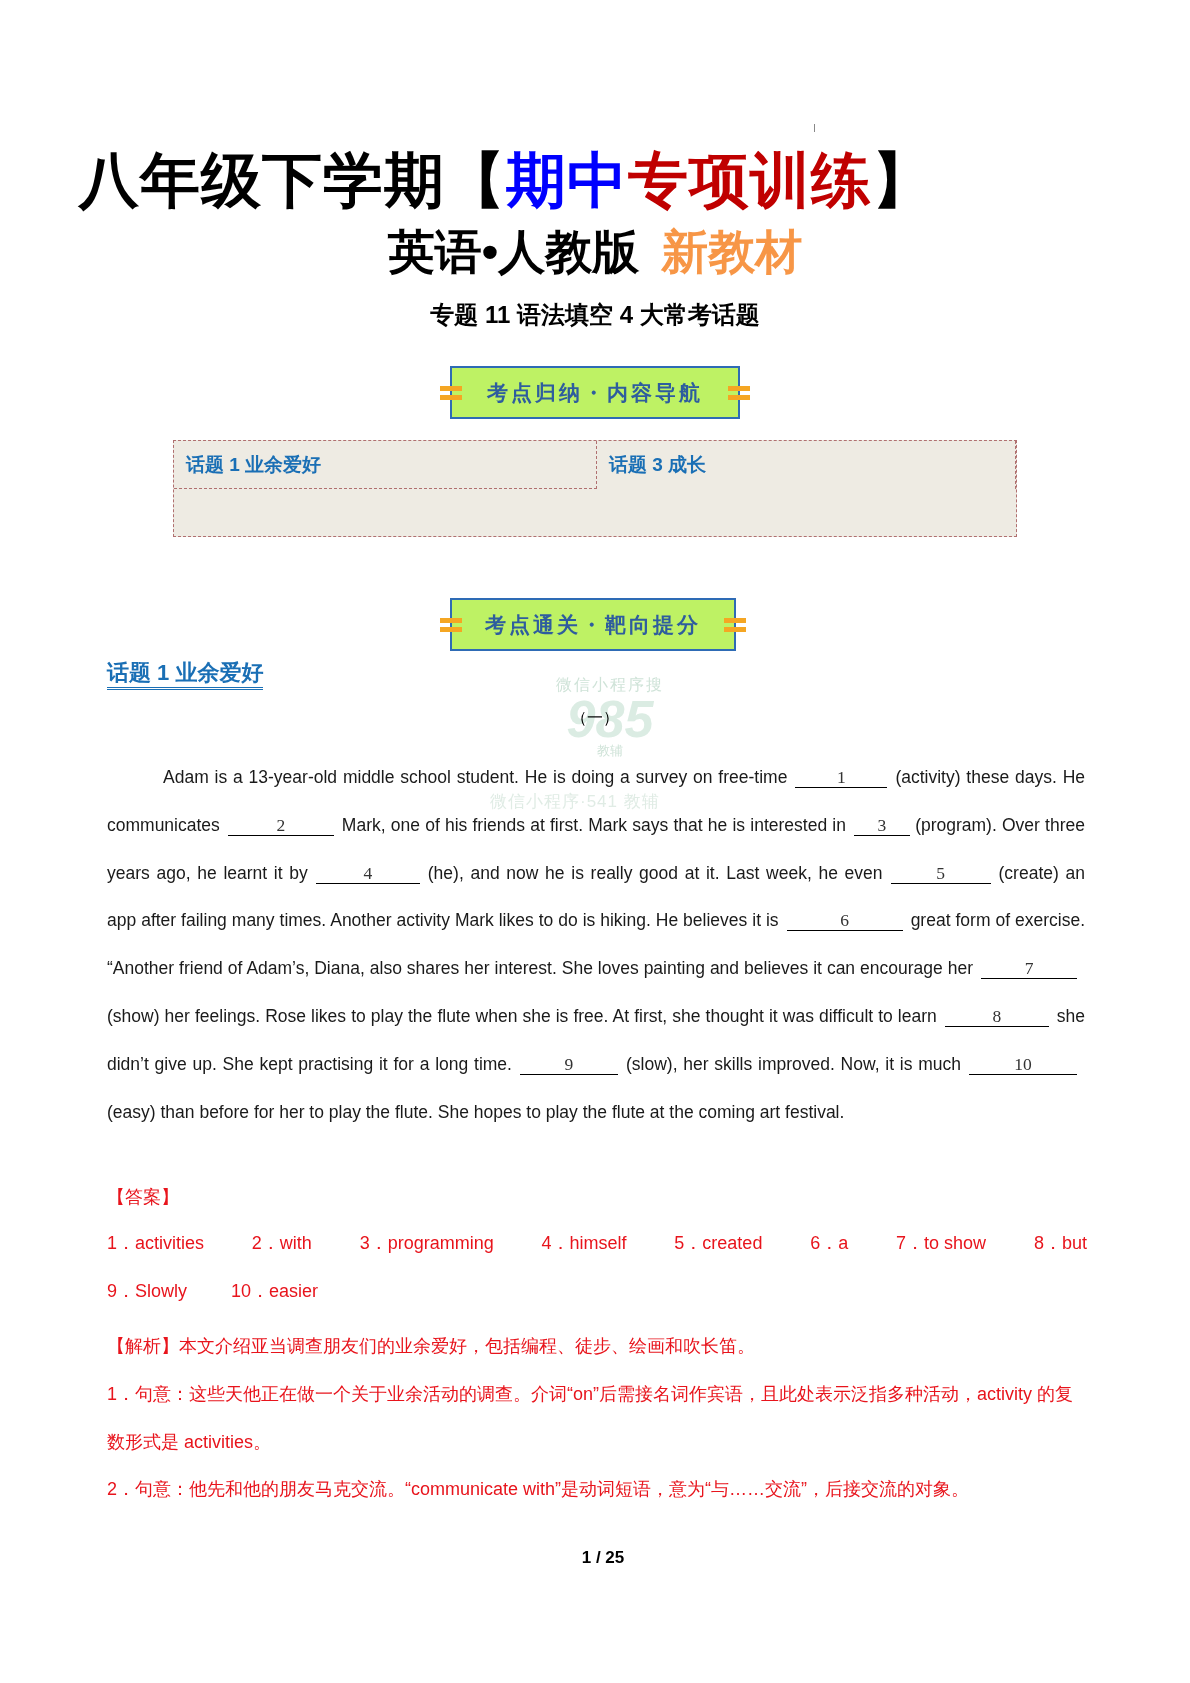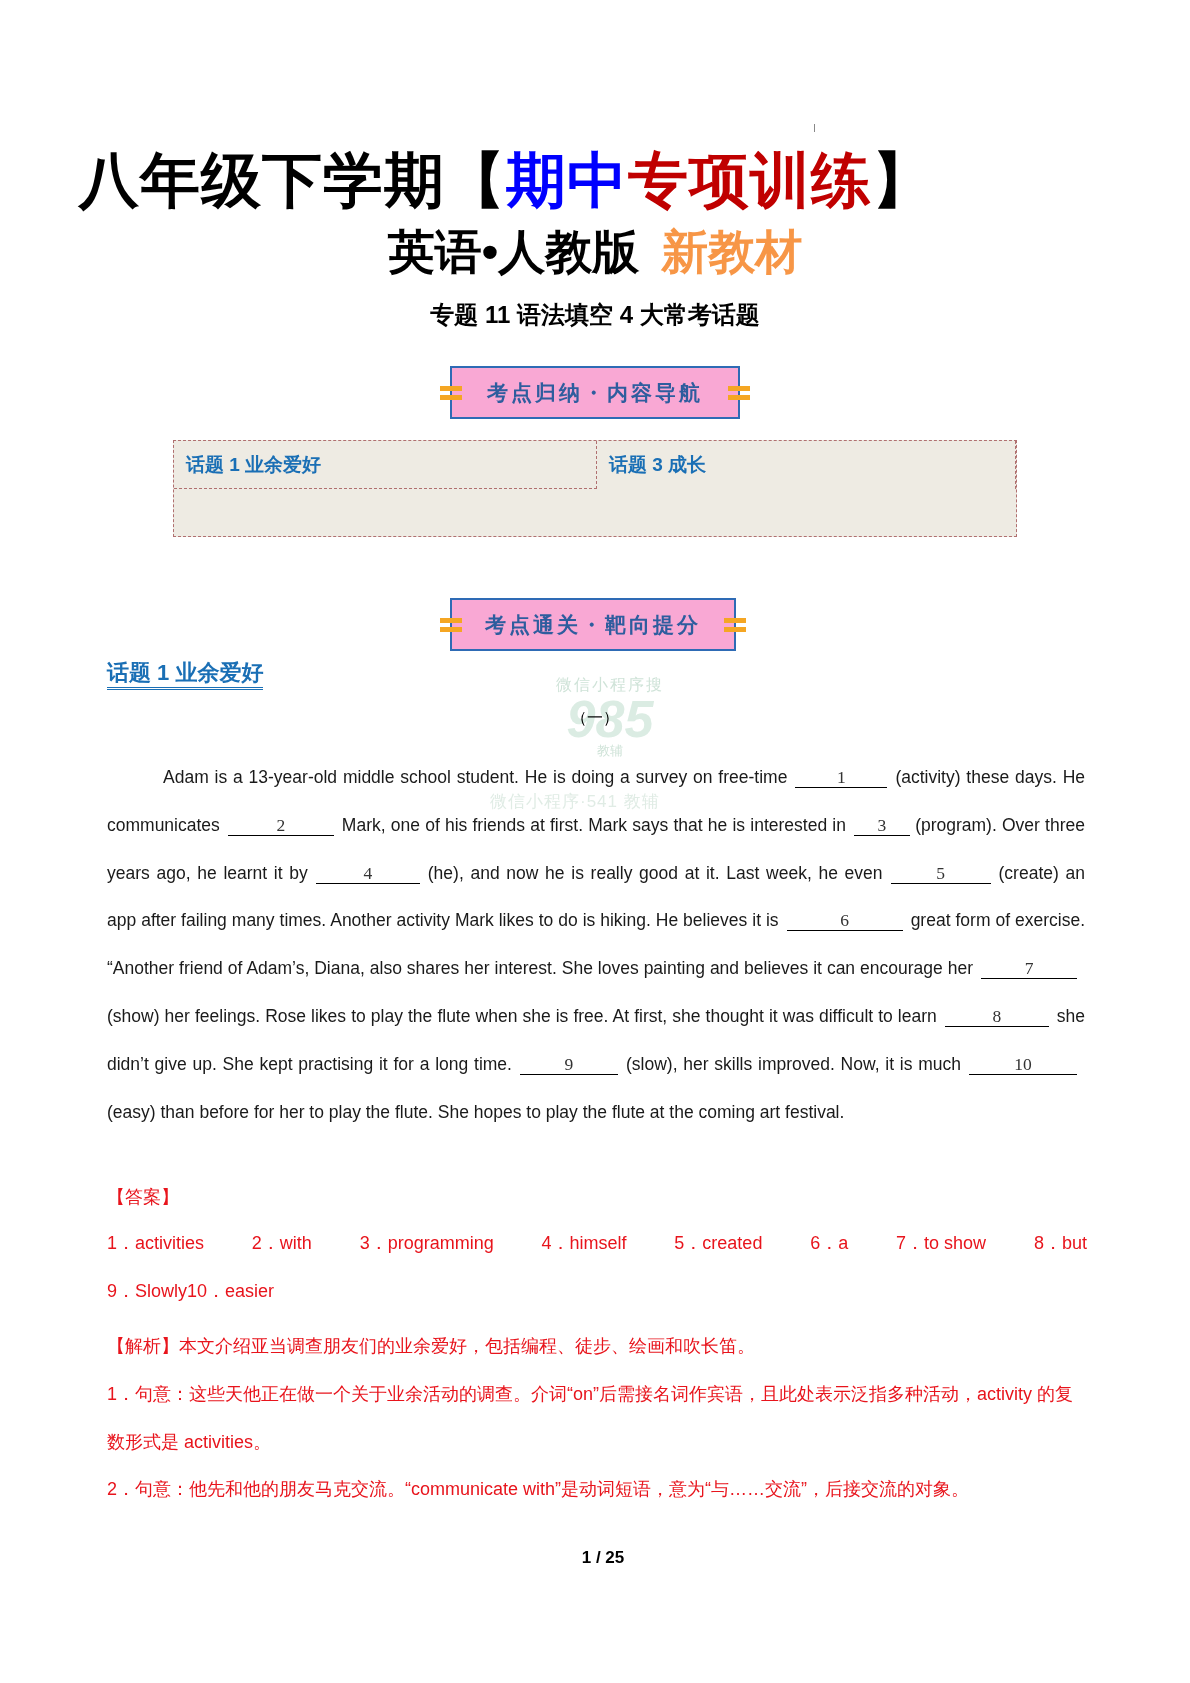--- a/index.html
+++ b/index.html
@@ -5,21 +5,21 @@
   * { margin:0; padding:0; box-sizing:border-box; }
   body { width:1190px; height:1683px; background:#ffffff; position:relative; overflow:hidden; font-family:"Liberation Sans","DejaVu Sans",sans-serif; color:#000; }
   .abs { position:absolute; }
   .tick { left:814px; top:124px; width:1px; height:8px; background:#888; }
   .title1 { left:0; width:1012px; top:146px; text-align:center; font-size:60px; font-weight:bold; letter-spacing:1px; line-height:70px; white-space:nowrap; }
   .title1 .blue { color:#0000ff; }
   .title1 .red { color:#c00000; }
   .title2 { left:0; width:1190px; top:222px; text-align:center; font-size:47px; font-weight:bold; line-height:60px; white-space:nowrap; }
   .title2 .orange { color:#f79646; margin-left:22px; }
   .title3 { left:0; width:1190px; top:293px; text-align:center; font-size:24px; font-weight:bold; line-height:44px; white-space:nowrap; }
-  .banner { height:53px; border:2px solid #2e6bb5; background:#f9a8d4; display:flex; align-items:center; justify-content:center; color:#2e5d9e; font-size:21px; font-weight:bold; letter-spacing:3px; }
+  .banner { height:53px; border:2px solid #2e6bb5; background:#bef264; display:flex; align-items:center; justify-content:center; color:#2e5d9e; font-size:21px; font-weight:bold; letter-spacing:3px; }
   .banner .tab { position:absolute; width:22px; height:14px; top:50%; transform:translateY(-50%); }
   .banner .tab::before, .banner .tab::after { content:""; position:absolute; left:0; width:22px; height:5px; background:#f5a623; }
   .banner .tab::before { top:0; }
   .banner .tab::after { bottom:0; }
   .banner .tab.left { left:-12px; }
   .banner .tab.right { right:-12px; }
   .toc { left:173px; top:440px; width:844px; height:97px; background:#eeebe3; border:1.5px dashed #b07070; display:grid; grid-template-columns:423px 1fr; grid-template-rows:48px 1fr; }
   .toc .cell { display:flex; align-items:center; padding-left:12px; color:#1a6fb5; font-weight:bold; font-size:19px; }
   .toc .c1 { border-right:1.5px dashed #b07070; border-bottom:1.5px dashed #b07070; }
   .toc .c2 { border-bottom:1.5px dashed #b07070; }
@@ -29,21 +29,21 @@
   .watermark { left:520px; top:675px; width:180px; color:#cfe3d8; text-align:center; pointer-events:none; }
   .watermark .wm1 { font-size:16px; letter-spacing:2px; }
   .watermark .wm2 { font-size:52px; font-style:italic; font-weight:bold; line-height:46px; color:#dbece3; }
   .watermark .wm3 { font-size:13px; }
   .watermark2 { left:490px; top:790px; color:#e0ece5; font-size:17px; letter-spacing:1px; pointer-events:none; }
   .passage { left:107px; width:978px; top:754px; font-size:17.5px; line-height:47.8px; text-align:justify; text-indent:56px; color:#1a1a1a; }
   .blank { display:inline-block; border-bottom:1px solid #000; text-align:center; font-family:"Liberation Serif","DejaVu Serif",serif; text-indent:0; line-height:20px; margin:0 8px; color:#333; }
   .red-text { color:#e8141c; }
   .ans-label { left:107px; top:1183px; font-size:18px; line-height:28px; }
   .answers1 { left:107px; width:980px; top:1229px; font-size:18px; line-height:28px; display:flex; justify-content:space-between; }
-  .answers2 { left:107px; top:1277px; font-size:18px; line-height:28px; display:flex; }
+  .answers2 { left:107px; top:1277px; font-size:18px; line-height:28px; display:flex; gap:44px; }
   .analysis { left:107px; width:980px; top:1323px; font-size:18px; line-height:47.8px; }
   .pagenum { left:8px; width:1190px; top:1548px; text-align:center; font-size:17px; font-weight:bold; }
 </style>
 </head>
 <body>
 
 <div class="abs tick"></div>
 
 <div class="abs title1"><span>八年级下学期【</span><span class="blue">期中</span><span class="red">专项训练</span><span>】</span></div>
 

